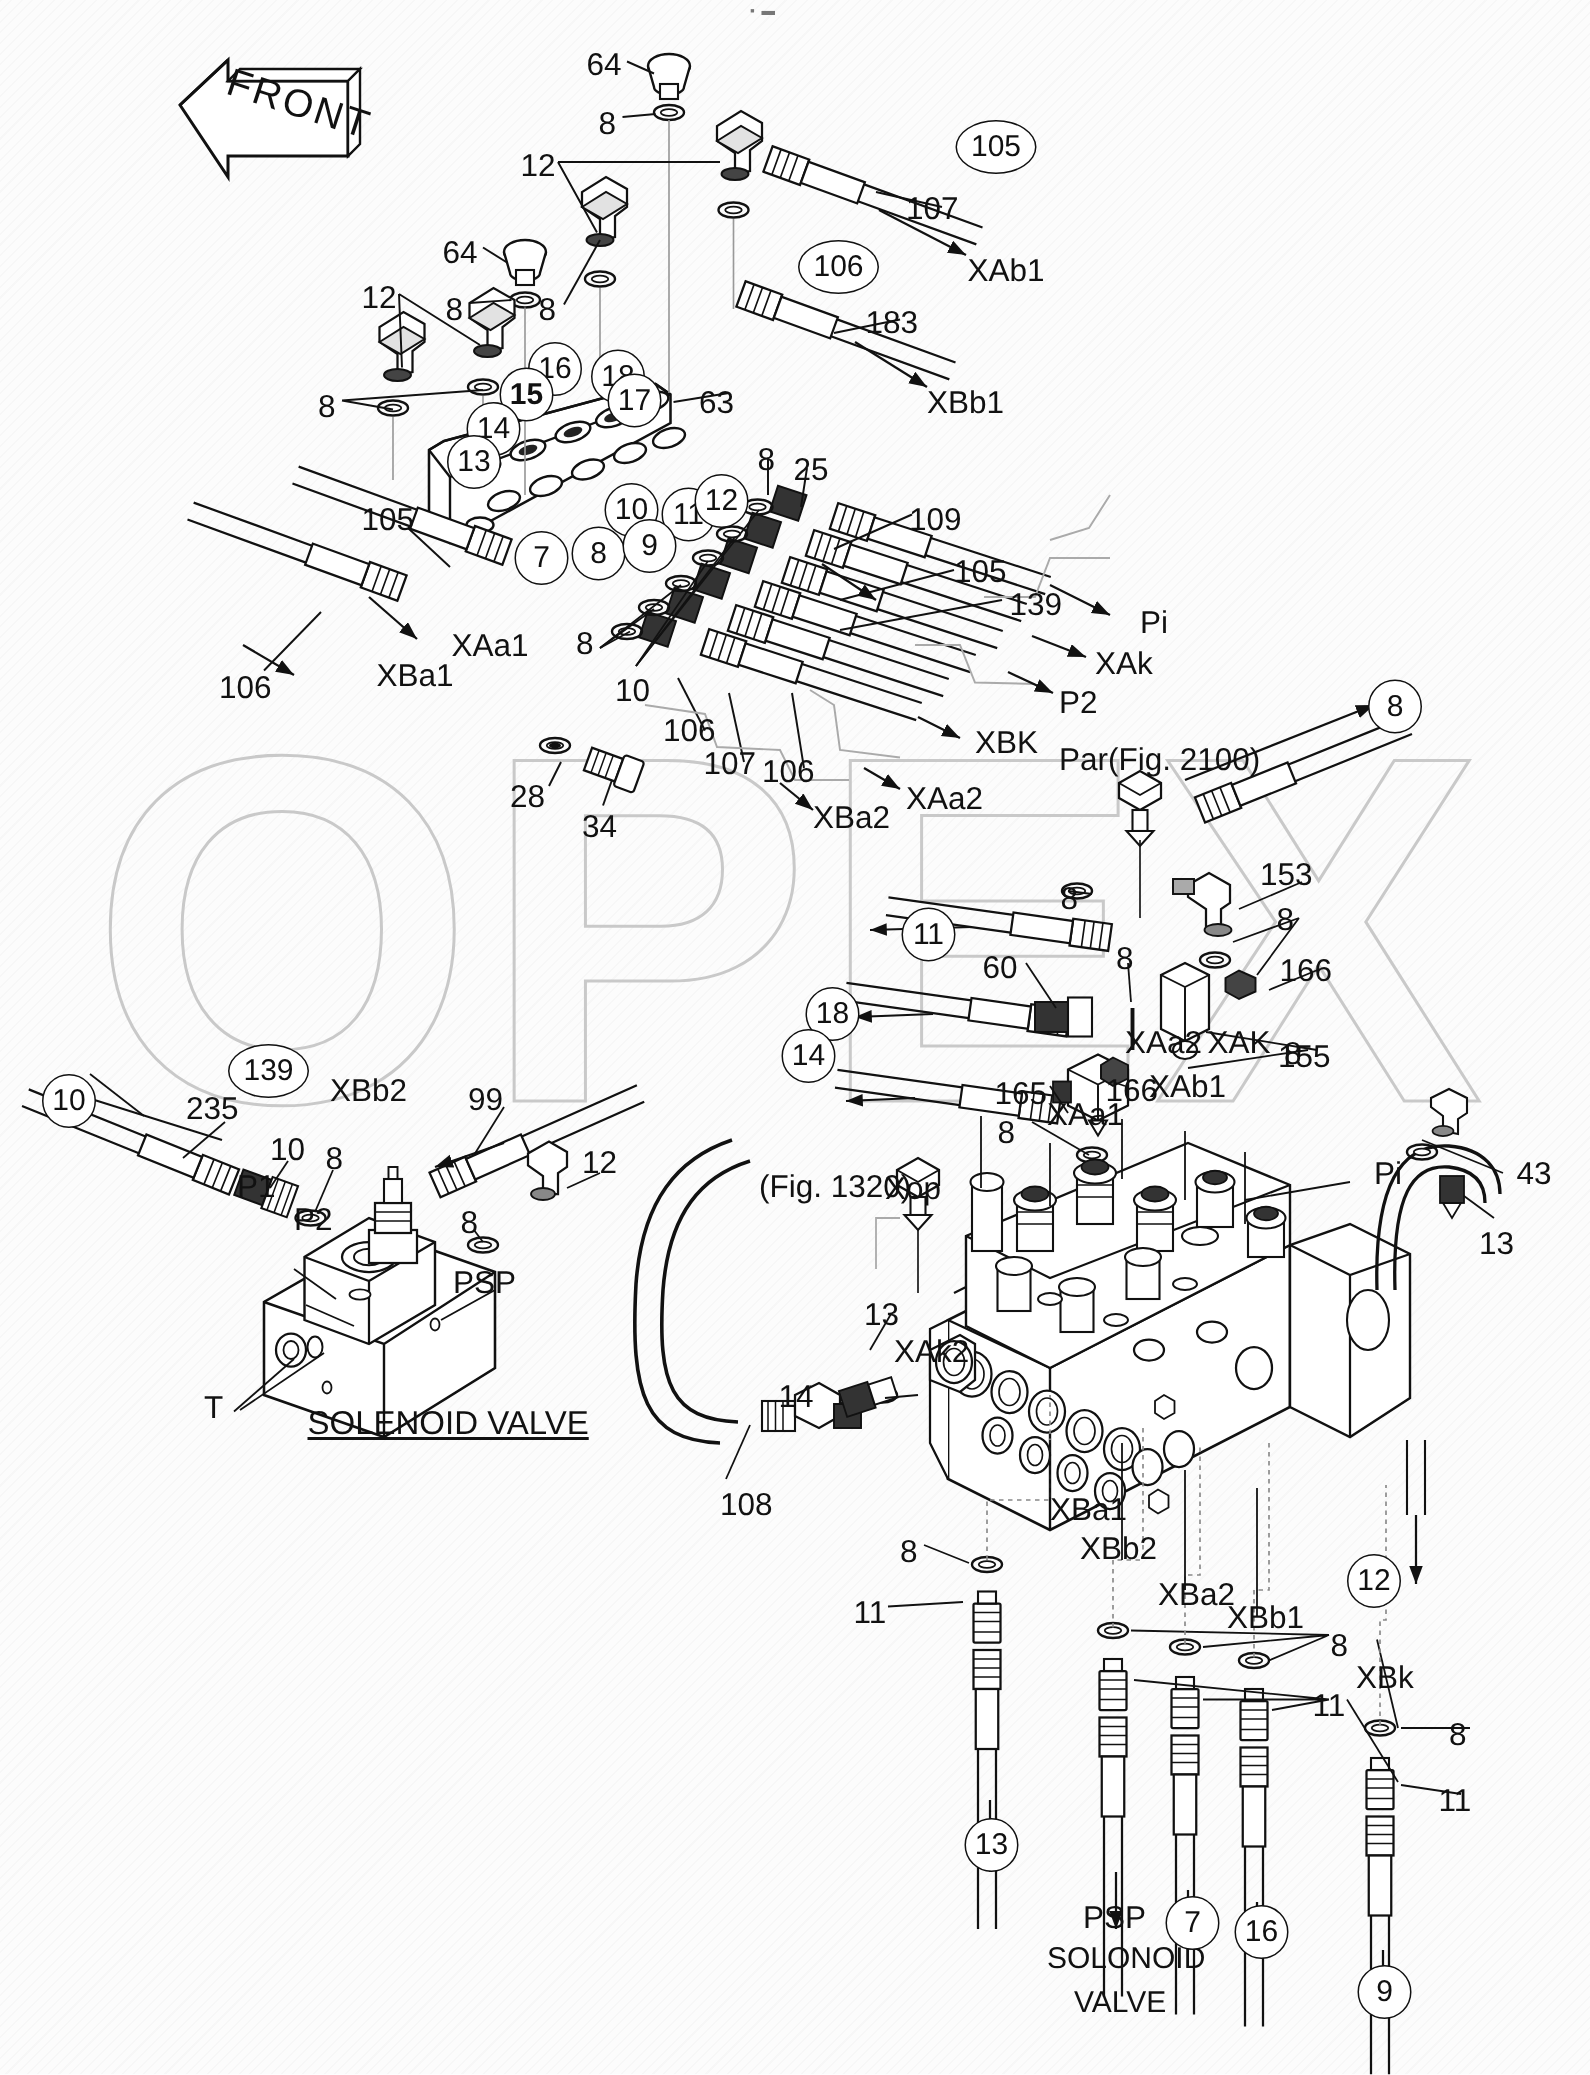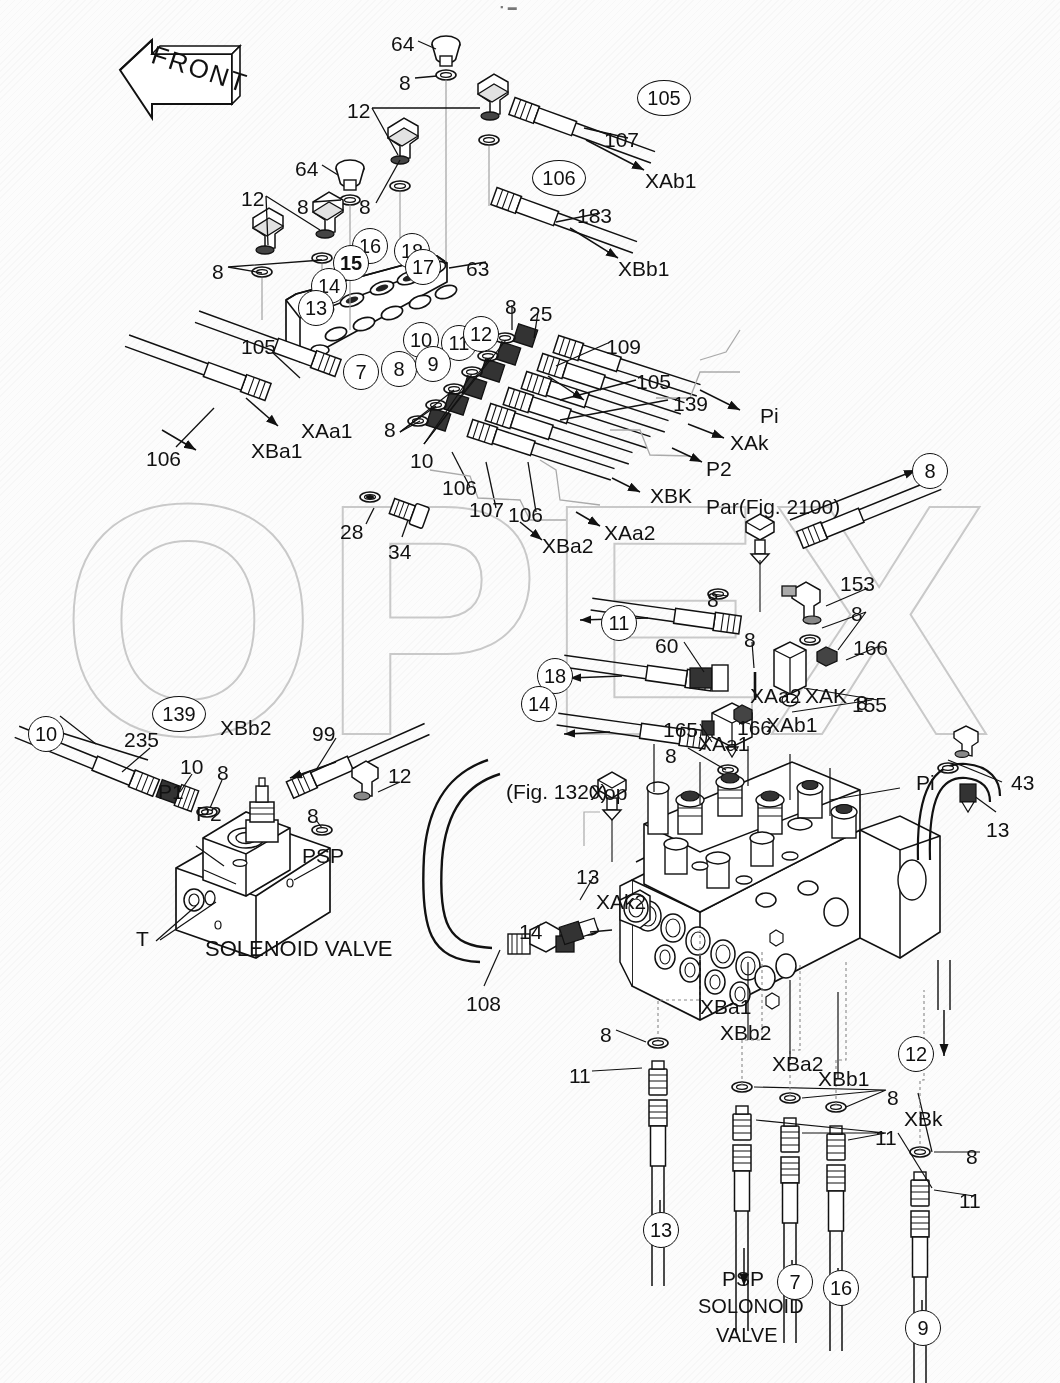--- a/index.html
+++ b/index.html
@@ -749,21 +749,21 @@
       <div class="lbl" style="left: 737px; top: 717px;">166</div>
       <div class="lbl" style="left: 665px; top: 745px;">8</div>
       <div class="lbl" style="left: 124px; top: 729px;">235</div>
       <div class="lbl" style="left: 180px; top: 756px;">10</div>
       <div class="lbl" style="left: 217px; top: 762px;">8</div>
       <div class="lbl" style="left: 312px; top: 723px;">99</div>
       <div class="lbl" style="left: 388px; top: 765px;">12</div>
       <div class="lbl" style="left: 307px; top: 805px;">8</div>
       <div class="lbl" style="left: 576px; top: 866px;">13</div>
       <div class="lbl" style="left: 519px; top: 921px;">14</div>
-      <div class="lbl" style="left: 466px; top: 993px;">108</div>
+      <div class="lbl" style="left: 480px; top: 993px;">108</div>
       <div class="lbl" style="left: 986px; top: 819px;">13</div>
       <div class="lbl" style="left: 1011px; top: 772px;">43</div>
       <div class="lbl" style="left: 600px; top: 1024px;">8</div>
       <div class="lbl" style="left: 569px; top: 1065px;">11</div>
       <div class="lbl" style="left: 887px; top: 1087px;">8</div>
       <div class="lbl" style="left: 875px; top: 1127px;">11</div>
       <div class="lbl" style="left: 966px; top: 1146px;">8</div>
       <div class="lbl" style="left: 959px; top: 1190px;">11</div>
     </div>
 
@@ -788,21 +788,21 @@
   <div class="lbl" style="left:220px;top:717px;">XBb2</div>
   <div class="lbl" style="left:196px;top:803px;">P2</div>
   <div class="lbl" style="left:158px;top:781px;text-align:right;">P1</div>
   <div class="lbl" style="left:302px;top:845px;">PSP</div>
   <div class="lbl" style="left:136px;top:928px;">T</div>
   <div class="lbl" style="left:590px;top:782px;">Xop</div>
   <div class="lbl" style="left:506px;top:781px;">(Fig. 1320)</div>
   <div class="lbl" style="left:596px;top:891px;">XAk2</div>
   <div class="lbl" style="left:916px;top:772px;">Pi</div>
 
-  <div class="lbl big" style="left:205px;top:938px;">SOLENOID VALVE</div>
+  <div class="lbl big" style="left:205px;top:938px;text-decoration:underline;">SOLENOID VALVE</div>
 
   <div class="lbl" style="left:700px;top:996px;">XBa1</div>
   <div class="lbl" style="left:720px;top:1022px;">XBb2</div>
   <div class="lbl" style="left:772px;top:1053px;">XBa2</div>
   <div class="lbl" style="left:818px;top:1068px;">XBb1</div>
   <div class="lbl" style="left:904px;top:1108px;">XBk</div>
   <div class="lbl" style="left:722px;top:1268px;">PSP</div>
   <div class="lbl" style="left:698px;top:1296px;font-size:20px;">SOLONOID</div>
   <div class="lbl" style="left:716px;top:1325px;font-size:20px;">VALVE</div>
 

